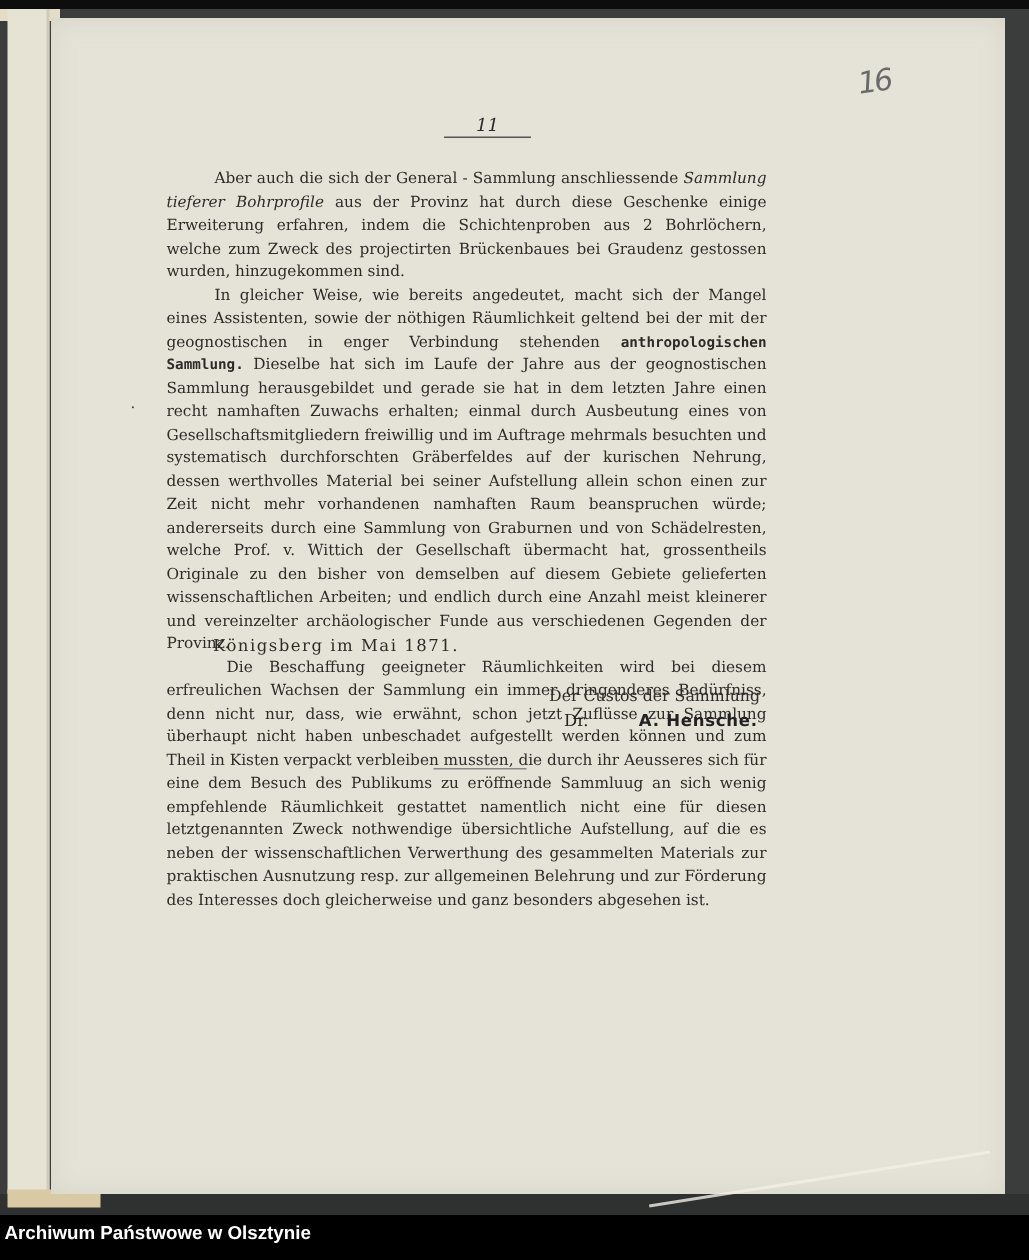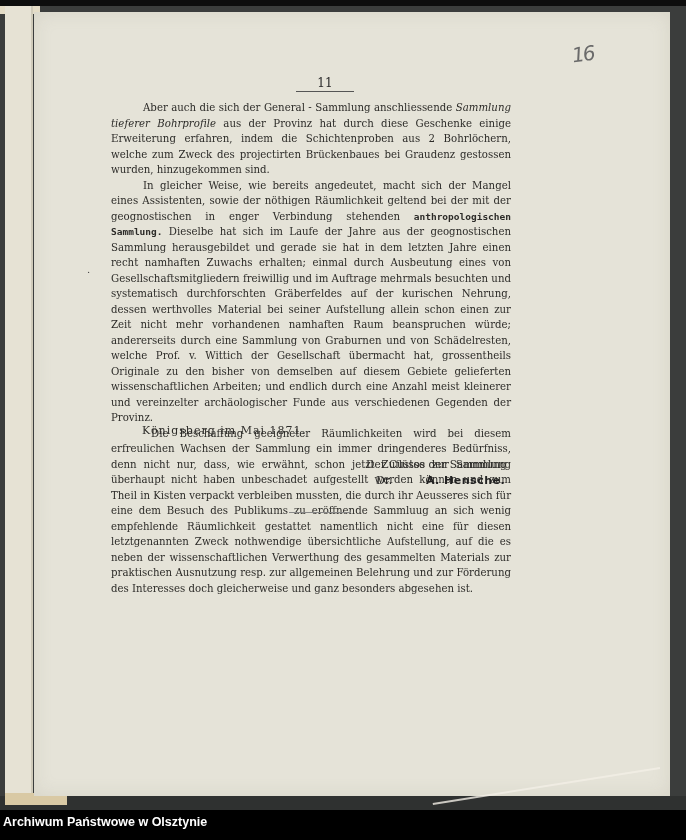--- a/index.html
+++ b/index.html
@@ -4,23 +4,23 @@
 <style>
   html, body { margin:0; padding:0; }
   body { width:686px; height:840px; background:#000; position:relative; overflow:hidden; font-family:"DejaVu Serif", serif; }
   .scan-area { position:absolute; left:0; top:0; width:686px; height:810px; background:#3b3d3c; }
   .top-strip { position:absolute; left:0; top:0; width:686px; height:6px; background:#0d0d0d; }
   .left-page { position:absolute; left:5px; top:6px; width:26px; height:792px; background:#e6e2d4; border-right:2px solid #cfcab9; }
   .left-tab { position:absolute; left:0; top:6px; width:40px; height:8px; background:#e4dcc6; }
   .page { position:absolute; left:34px; top:12px; width:636px; height:784px; background:#e5e3d8; box-shadow: inset 0 0 18px rgba(150,145,120,0.18); }
   .fold { position:absolute; left:12px; top:760px; width:600px; height:2px; background:#f2efe6; transform:rotate(-9deg); transform-origin:right center; left:auto; right:10px; width:230px; top:755px; opacity:0.8; }
   .handwritten { position:absolute; left:572px; top:42px; font-family:"DejaVu Sans", sans-serif; font-size:20px; color:#6a6a6a; font-style:italic; transform:rotate(-8deg); letter-spacing:-2px; }
-  .page-number { position:absolute; left:300px; top:76px; width:50px; text-align:center; font-size:12px; color:#2b2b2b; }
+  .page-number { position:absolute; left:300px; top:76px; width:50px; text-align:center; font-size:12px; color:#2b2b2b;font-style:italic; }
   .number-rule { position:absolute; left:296px; top:91px; width:58px; height:1px; background:#555; }
-  .body-text { position:absolute; left:111px; top:100px; width:400px; font-size:10.2px; line-height:15.5px; color:#2c2b28; text-align:justify; }
+  .body-text { position:absolute; left:111px; top:112px; width:400px; font-size:10.2px; line-height:15.5px; color:#2c2b28; text-align:justify; }
   .body-text p { margin:0; text-indent:32px; }
   .body-text p.indent-deep { text-indent:40px; }
   .italic { font-style:italic; }
   .bold { font-weight:bold; font-family:"DejaVu Sans Mono", monospace; font-size:9.5px; }
   .city-line { position:absolute; left:142px; top:424px; font-size:11px; letter-spacing:1px; color:#2c2b28; }
   .signature-title { position:absolute; left:366px; top:458px; font-size:10.5px; color:#2c2b28; }
   .signature-name { position:absolute; left:376px; top:474px; font-size:11px; color:#222; }
   .signature-name .nm { font-weight:bold; font-family:"DejaVu Sans", sans-serif; letter-spacing:0.5px;padding-left:30px; }
   .end-rule { position:absolute; left:289px; top:512px; width:62px; height:1px; background:#888; }
   .dot-mark { position:absolute; left:87px; top:264px; font-size:10px; color:#444; }

